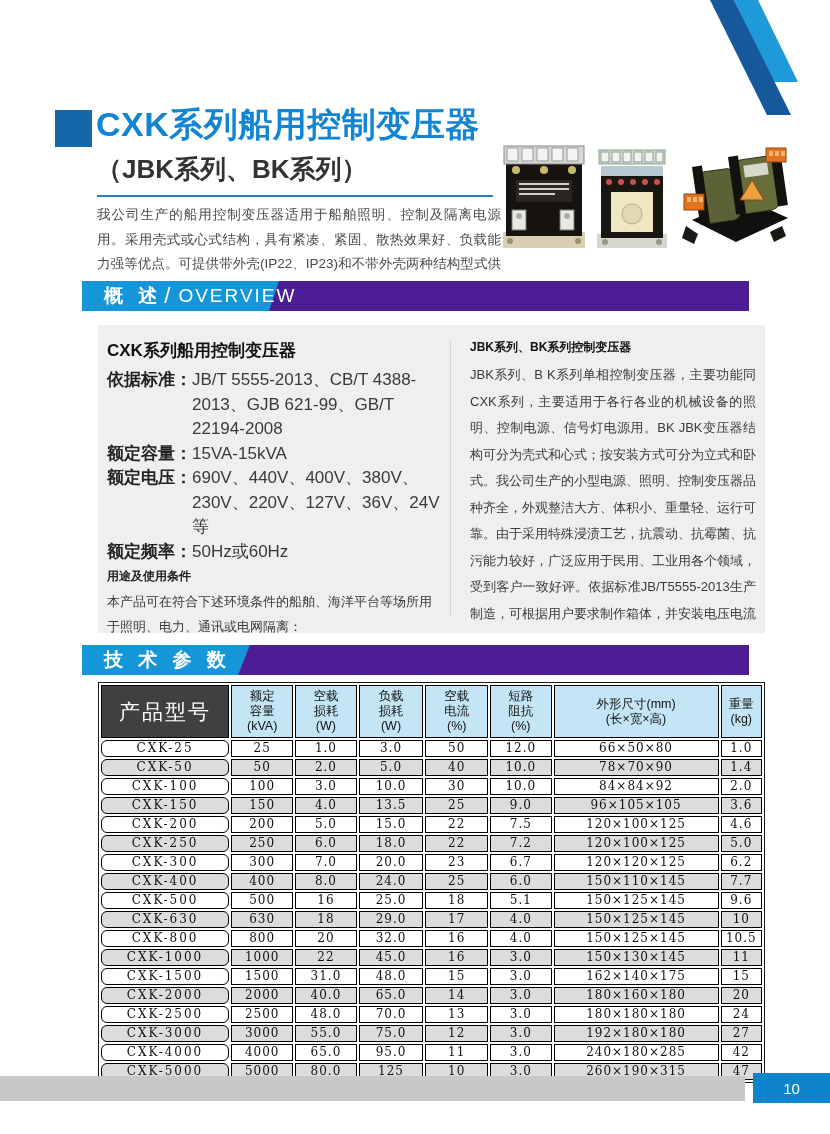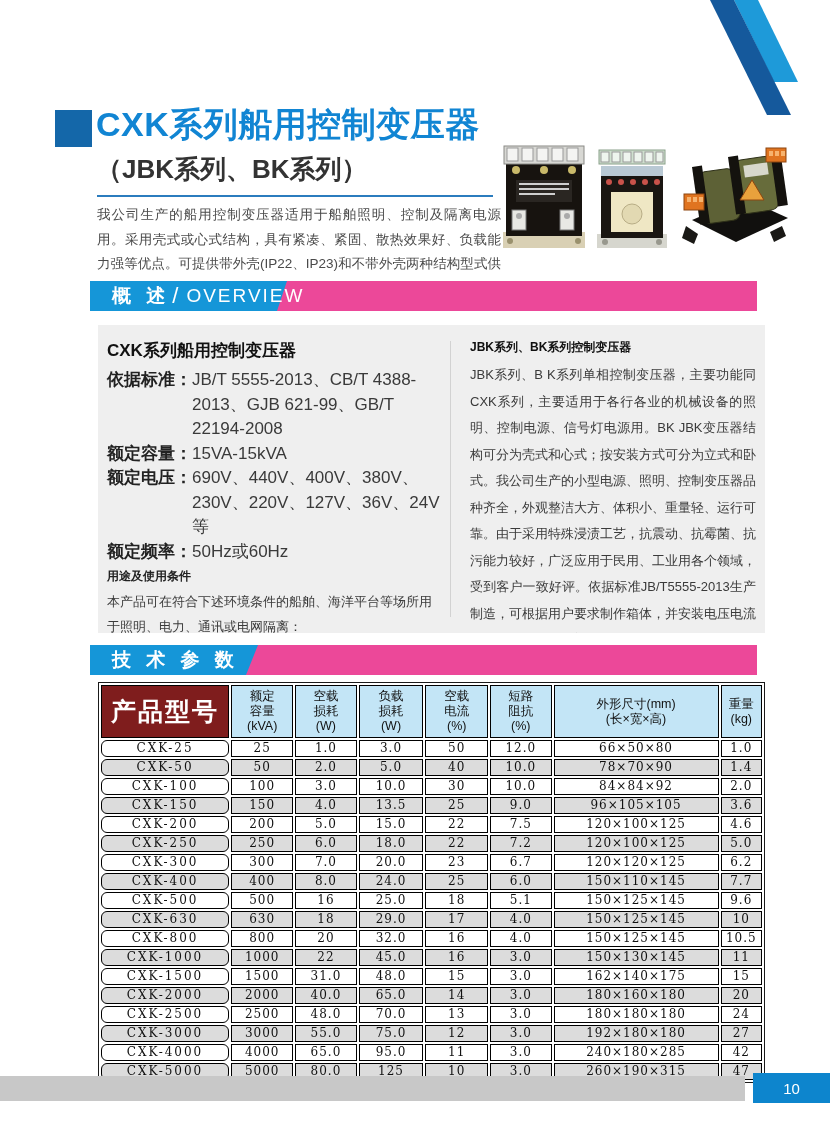--- a/index.html
+++ b/index.html
@@ -12,21 +12,21 @@
   
   .accent-square{position:absolute;left:55px;top:110px;width:37px;height:37px;background:#1467a9;}
   .page-title{position:absolute;left:96px;top:102px;font-size:34px;font-weight:bold;color:#1185d3;letter-spacing:0.5px;white-space:nowrap;}
   .page-subtitle{position:absolute;left:96px;top:152px;font-size:26px;font-weight:600;color:#333;white-space:nowrap;}
   .title-rule{position:absolute;left:97px;top:195px;width:396px;height:2px;background:#2b7cbe;}
   .intro{position:absolute;left:97px;top:203px;width:404px;font-size:13.5px;line-height:24.5px;color:#4a4a4a;text-align:justify;}
   
   .photos{position:absolute;left:502px;top:138px;width:290px;height:118px;display:flex;align-items:flex-end;gap:9px;}
   .photo{flex:0 0 auto;}
   
-  .section-bar{position:absolute;left:90px;width:667px;height:30px;background:#ec4899;}
+  .section-bar{position:absolute;left:82px;width:667px;height:30px;background:#4c1d95;}
   .section-bar .light{position:absolute;left:0;top:0;height:100%;background:#1596d8;}
   .bar-text{position:relative;z-index:2;display:flex;align-items:center;height:100%;padding-left:22px;color:#fff;}
   .bar-zh{font-size:19px;font-weight:bold;letter-spacing:5px;}
   .bar-sep{font-size:22px;font-weight:300;margin:0 8px 0 2px;}
   .bar-en{font-size:19px;letter-spacing:2px;}
   #overview-bar{top:281px;}
   #tech-bar{top:645px;}
   
   .overview-panel{position:absolute;left:98px;top:325px;width:667px;height:308px;background:#efefef;overflow:hidden;}
   .col-divider{position:absolute;left:352px;top:16px;bottom:16px;width:1px;background:#d2d2d2;}
@@ -38,21 +38,21 @@
   .spec-value{flex:1 1 auto;}
   .usage-heading{font-size:12px;font-weight:bold;color:#222;line-height:25px;}
   .usage-intro{font-size:13px;line-height:25px;color:#3a3a3a;}
   .bullet-row{display:flex;font-size:13px;line-height:24.5px;color:#3a3a3a;margin-left:48px;}
   .bullet-row span:first-child{flex:0 0 162px;}
   .right-body{font-size:13px;line-height:26.5px;color:#3a3a3a;text-align:justify;}
   
   .spec-table{position:absolute;left:98px;top:682px;width:667px;border-collapse:separate;border-spacing:2px;background:#fff;border:1px solid #1a1a1a;table-layout:fixed;}
   .spec-table th,.spec-table td{border:1px solid #000;text-align:center;vertical-align:middle;}
   .spec-table th{font-weight:normal;background:#c3e5f6;color:#111;font-size:12.5px;line-height:15px;white-space:pre-line;padding:3px 0;}
-  .spec-table th.model-h{background:#7f1d1d;color:#fff;font-size:25px;font-weight:bold;letter-spacing:2px;}
+  .spec-table th.model-h{background:#404040;color:#fff;font-size:21px;font-weight:normal;letter-spacing:2px;}
   .spec-table td{font-family:"DejaVu Serif","Liberation Serif",serif;font-size:12px;height:13px;line-height:13px;padding:1px 0;color:#111;letter-spacing:1px;background:#fff;}
   .spec-table tr.alt td{background:#dcdcdc;}
   .spec-table td.model{letter-spacing:2px;border-radius:6px;}
   
   .footer-gray{position:absolute;left:0;top:1076px;width:745px;height:25px;background:#c8c8c8;}
   .footer-page{position:absolute;left:753px;top:1073px;width:77px;height:30px;background:#0d85cd;color:#fff;font-size:15px;display:flex;align-items:center;justify-content:center;}
 </style>
 </head>
 <body>
 

